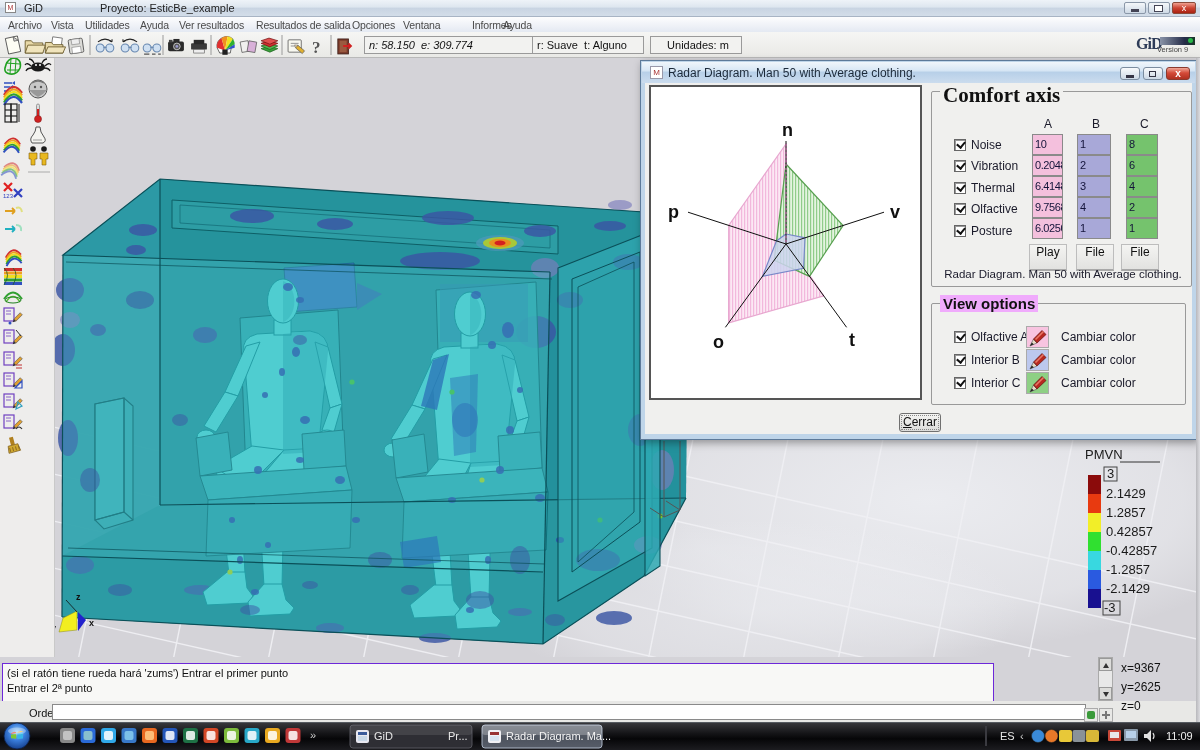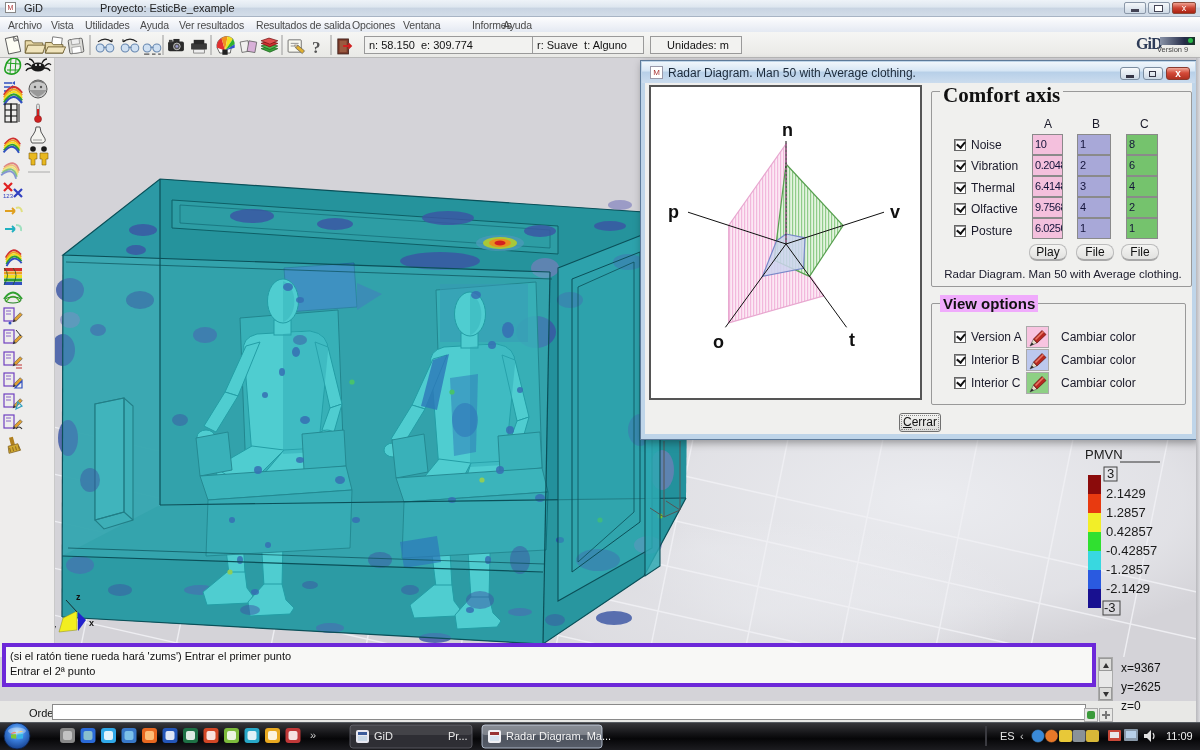--- a/index.html
+++ b/index.html
@@ -15,22 +15,22 @@
     background:linear-gradient(#fdfdfe,#e4e9f2); font-size:10.5px; color:#4a4a4a; letter-spacing:-0.15px; }
   .menu-item { position:absolute; top:2px; }
   #toolbar { top:32px; left:0; width:1200px; height:26px;
     background:linear-gradient(#f6f6f4,#e9e9e6); border-bottom:1px solid #b9b9b9; }
   #leftbar { top:58px; left:0; width:55px; height:599px; background:#eeedec; border-right:1px solid #c9c9c9; }
 
   
   #viewport { top:58px; left:55px; width:1145px; height:599px; background:#d4d3d8; overflow:hidden; }
 
   
-  #msgbox { top:643px; left:2px; width:1094px; height:44px; background:#f8f8f6;
-    border:4px solid #6d28d9; font-size:11px; color:#111; padding:2px 4px; line-height:15px; }
+  #msgbox { top:663px; left:2px; width:992px; height:44px; background:#f8f8f6;
+    border:1px solid #6d28d9; font-size:11px; color:#111; padding:2px 4px; line-height:15px; }
   #msgscroll { top:657px; left:1098px; width:15px; height:44px; background:#e8e8e8; border:1px solid #aaa; }
   #xyz { z-index:30; top:659px; left:1121px; width:78px; height:60px; font-size:12px; color:#111; line-height:19px; }
   #ordenrow { top:701px; left:0; width:1200px; height:21px; background:#e8e8e6; }
   #ordenlabel { top:707px; left:8px; font-size:11px; color:#111;margin-left:21px; }
   #ordeninput { top:704px; left:52px; width:1034px; height:16px; background:#fff; border:1px solid #8a8a8a; }
 
   
   #taskbar { top:722px; left:0; width:1200px; height:28px;
     background:linear-gradient(#3a3a3e 0%, #151518 40%, #060608 60%, #1c1c20 100%); }
 
@@ -41,22 +41,22 @@
   #dlg-title { position:absolute; top:1px; left:1px; right:1px; height:21px;
     background:linear-gradient(#f0f6fb 0%, #d8e7f5 40%, #b8d0e8 50%, #cbdcee 100%);
     font-size:12px; color:#1c2a3a; }
   #dlg-body { position:absolute; top:22px; left:4px; right:4px; bottom:5px; background:#f0f0ee; }
   .cb { position:absolute; width:12px; height:12px; background:#fff; border:1px solid #666;
     box-shadow:inset 1px 1px 0 #999; }
   .cb::after { content:""; position:absolute; left:2px; top:1px; width:6px; height:4px;
     border-left:2px solid #111; border-bottom:2px solid #111; transform:rotate(-50deg); }
   .cell { position:absolute; height:21px; border:1px solid #8a8a8a; font-size:11px; letter-spacing:-0.4px;
     padding:3px 0 0 2px; color:#14143a; overflow:hidden; white-space:nowrap; }
-  .mbtn { position:absolute; height:17px; background:linear-gradient(#f4f4f2,#e2e2e0);
-    border:1px solid #bdbdbd; border-radius:8px; text-align:center; font-size:12px;
+  .mbtn { position:absolute; height:27px; background:linear-gradient(#f4f4f2,#e2e2e0);
+    border:1px solid #bdbdbd; border-radius:0; text-align:center; font-size:12px;
     line-height:15px; color:#111; border-bottom:2px solid #a8a8a8; }
   .pencil { position:absolute; width:23px; height:22px; border:1px solid #aaa; }
 </style>
 </head>
 <body>
 <div id="root">
 
   <div class="abs" id="titlebar">
     <span class="abs" style="left:5px;top:2px;width:11px;height:11px;background:#fff;border:1px solid #888;font-size:7px;line-height:9px;text-align:center;color:#a33;">M</span>
     <span class="abs" style="left:24px;top:2px;">GiD</span>
@@ -169,21 +169,21 @@
           </g>
         </g>
 <text x="312" y="21" font-size="17" font-weight="bold" fill="#555" font-family="Liberation Serif,serif">?</text>
 <line x1="331" y1="3" x2="331" y2="23" stroke="#9a9a9a" stroke-width="1"></line>
 <g transform="translate(344,14) scale(0.88)">
           <rect x="-7" y="-8" width="12" height="17" fill="#7a3a2a" stroke="#40201a" stroke-width="1"></rect>
           <rect x="-5" y="-6" width="8" height="13" fill="#9a5a40"></rect>
           <path d="M -1,0 L 8,0 M 5,-3 L 8,0 L 5,3" stroke="#d02020" stroke-width="2" fill="none"></path>
         </g>
       </svg>
-    <span class="abs" style="left:364px;top:4px;width:188px;height:18px;border:1px solid #9a9a9a;background:#f2f2f0;font-size:11px;line-height:16px;padding-left:4px;color:#111;">n: 58.150&nbsp; e: 309.774</span>
+    <span class="abs" style="left:364px;top:4px;width:188px;height:18px;border:1px solid #9a9a9a;background:#f2f2f0;font-size:11px;line-height:16px;padding-left:4px;color:#111;font-style:italic;">n: 58.150&nbsp; e: 309.774</span>
     <span class="abs" style="left:532px;top:4px;width:112px;height:18px;border:1px solid #9a9a9a;background:#f2f2f0;font-size:11px;line-height:16px;padding-left:4px;color:#111;">r: Suave&nbsp; t: Alguno</span>
     <span class="abs" style="left:650px;top:4px;width:92px;height:18px;border:1px solid #9a9a9a;background:#f2f2f0;font-size:11px;line-height:16px;padding-left:4px;color:#111;text-align:center;">Unidades: m</span>
     <span class="abs" style="left:1136px;top:3px;font-size:16px;font-weight:bold;color:#2e3c58;font-family:'Liberation Serif',serif;letter-spacing:-1px;">GiD</span>
     <span class="abs" style="left:1160px;top:5px;width:35px;height:8px;background:linear-gradient(90deg,#8a94a8,#252c48 70%,#1a3828);"></span>
     <span class="abs" style="left:1188px;top:6px;width:5px;height:5px;border-radius:50%;background:#28b848;"></span>
     <span class="abs" style="left:1157px;top:13px;font-size:7.5px;color:#444;">Version 9</span>
   </div>
 
   <div class="abs" id="leftbar">
     <svg class="abs" style="left:0;top:0;" width="55" height="599" id="leftbarsvg">
@@ -682,21 +682,21 @@
           <span class="mbtn" style="left:144px;top:152px;width:38px;">File</span>
           <span class="mbtn" style="left:189px;top:152px;width:38px;">File</span>
           <span class="abs" style="left:5px;top:176px;width:252px;text-align:center;font-size:11.5px;white-space:nowrap;">Radar Diagram. Man 50 with Average clothing.</span>
         </div>
       </div>
 
       <div class="abs" style="left:286px;top:220px;width:255px;height:102px;border:1px solid #999;border-radius:2px;">
         <span class="abs" style="left:8px;top:-9px;background:#f0abfc;padding:0 3px;font-family:Liberation Sans, sans-serif;font-weight:bold;font-size:15px;color:#111;">View options</span>
         <div class="abs" style="left:0;top:0;width:257px;height:114px;font-size:12px;color:#1a1a2a;">
           <span class="cb" style="left:22px;top:27px;"></span>
-            <span class="abs" style="left:39px;top:26px;">Version A</span>
+            <span class="abs" style="left:39px;top:26px;">Olfactive A</span>
           <span class="pencil" style="left:94px;top:22px;background:#f8c4e0;"><svg width="22" height="22">
                 <polygon points="3,19 6.5,12 10,16" fill="#e8ddc8" stroke="#555" stroke-width="0.6"></polygon>
                 <polygon points="3,19 4.8,15.5 6.8,17.3" fill="#222"></polygon>
                 <polygon points="6.5,12 15,3.5 19,7.5 10,16" fill="#b82820" stroke="#601410" stroke-width="0.7"></polygon>
                 <line x1="8.5" y1="12.5" x2="16.5" y2="4.5" stroke="#e87a68" stroke-width="1.6"></line>
               </svg></span>
           <span class="abs" style="left:129px;top:26px;">Cambiar color</span>
           <span class="cb" style="left:22px;top:50px;"></span>
             <span class="abs" style="left:39px;top:49px;">Interior B</span>
           <span class="pencil" style="left:94px;top:45px;background:#bcc8ee;"><svg width="22" height="22">

